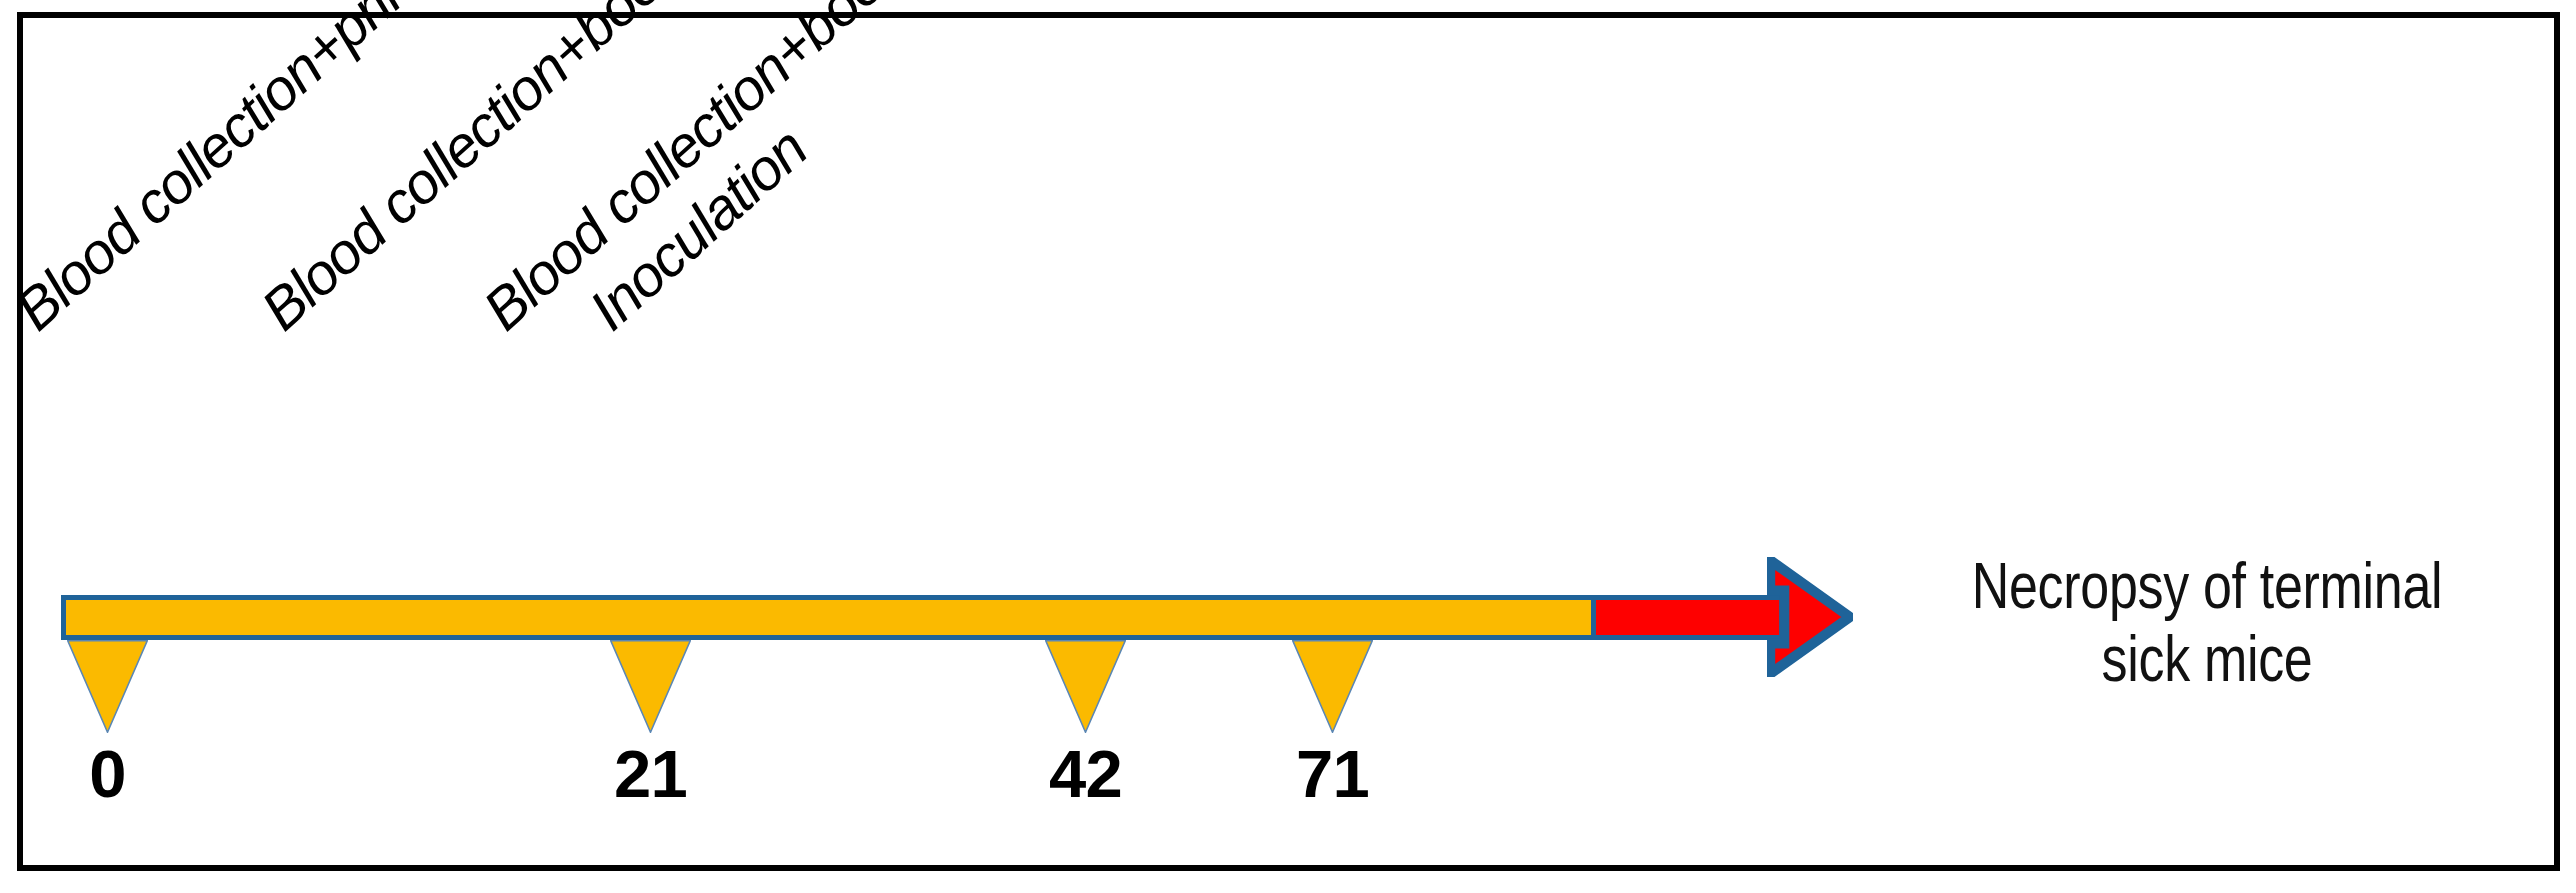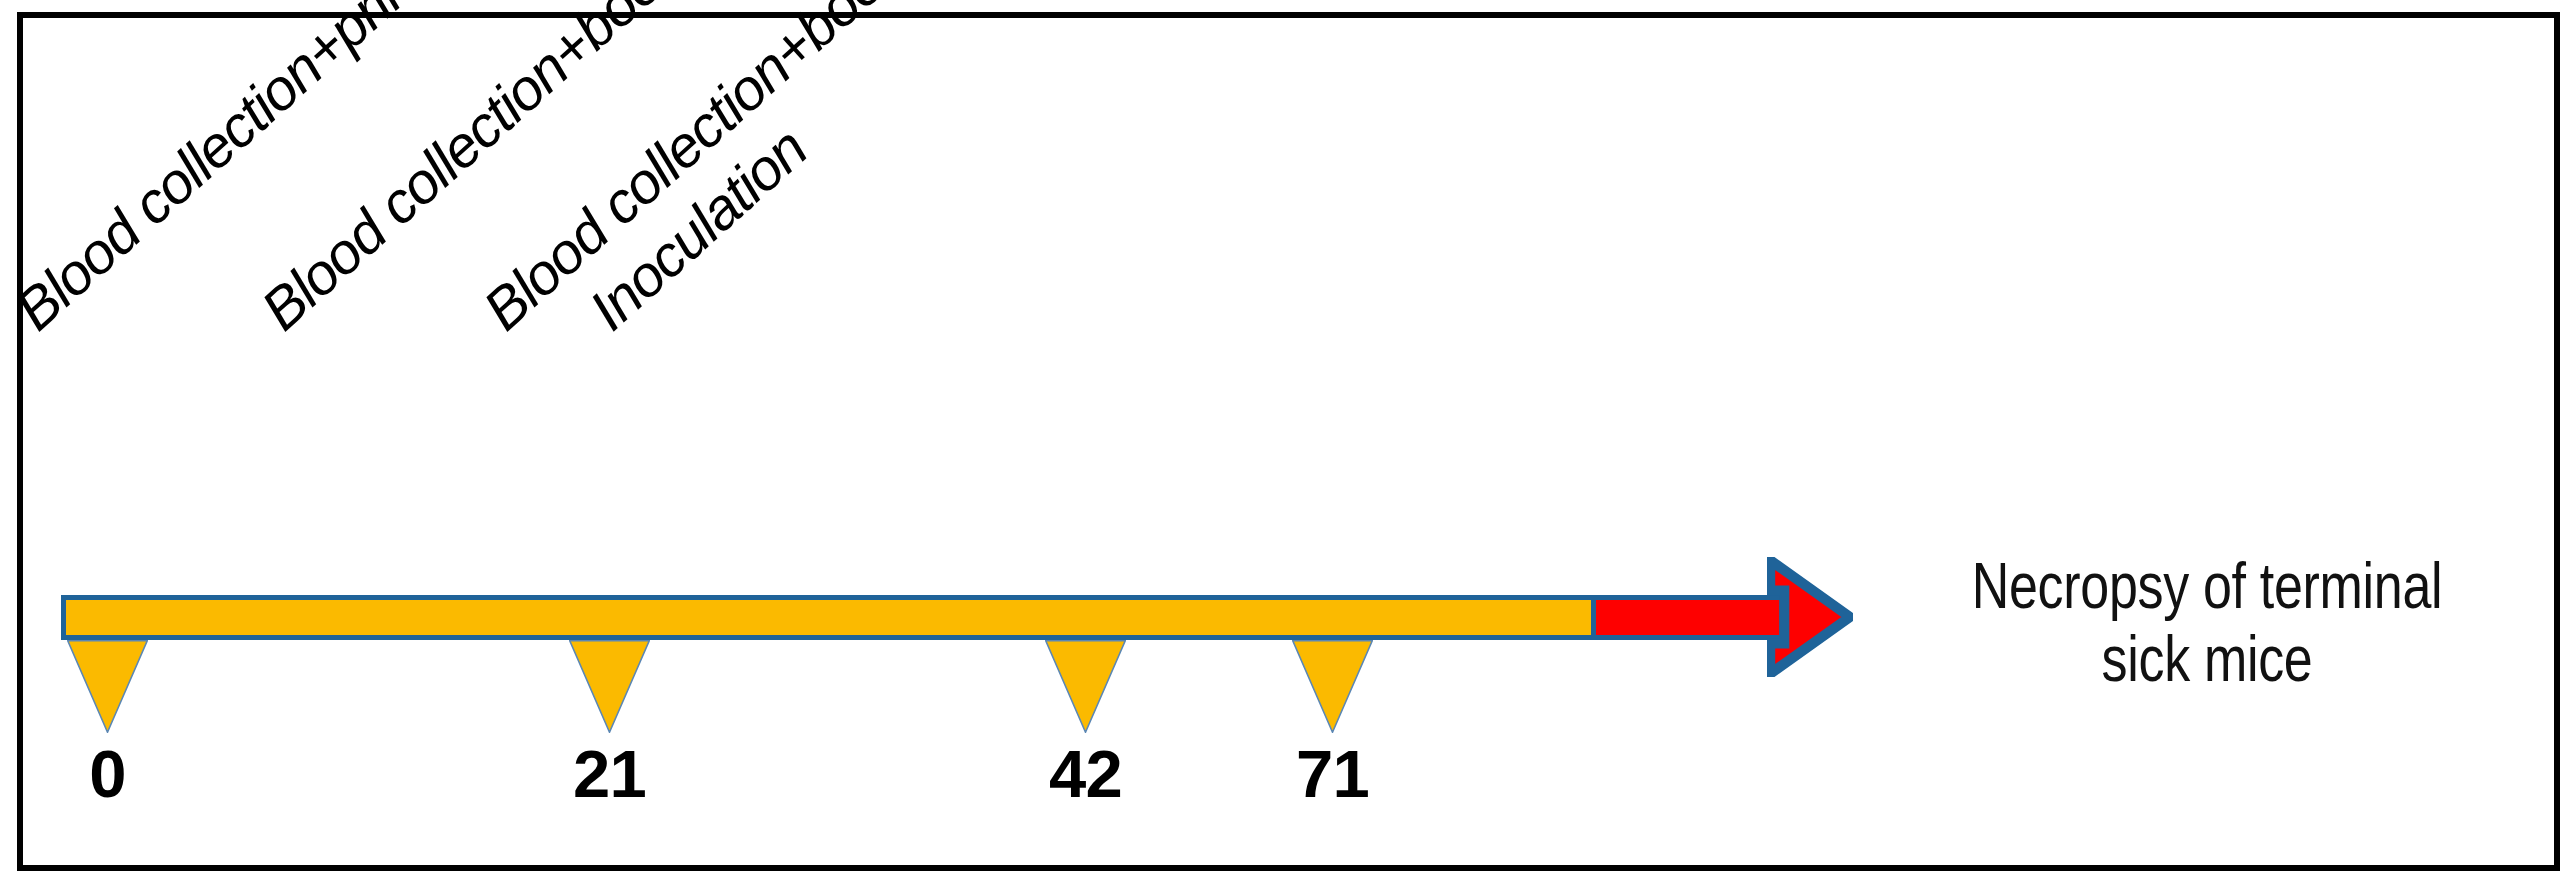--- a/index.html
+++ b/index.html
@@ -142,21 +142,21 @@
     </svg>
   </div>
 
   <div class="marker" style="left:67px; width:81px;">
     <svg class="tri" viewBox="0 0 104 120" width="81" height="93" preserveAspectRatio="none">
       <polygon points="1,1 103,1 52,119" fill="#fbba00" stroke="#5b87b4" stroke-width="2"></polygon>
     </svg>
     <span class="day">0</span>
   </div>
 
-  <div class="marker" style="left:569px; width:81px;">
+  <div class="marker" style="left:610px; width:81px;">
     <svg class="tri" viewBox="0 0 104 120" width="81" height="93" preserveAspectRatio="none">
       <polygon points="1,1 103,1 52,119" fill="#fbba00" stroke="#5b87b4" stroke-width="2"></polygon>
     </svg>
     <span class="day">21</span>
   </div>
 
   <div class="marker" style="left:1045px; width:81px;">
     <svg class="tri" viewBox="0 0 104 120" width="81" height="93" preserveAspectRatio="none">
       <polygon points="1,1 103,1 52,119" fill="#fbba00" stroke="#5b87b4" stroke-width="2"></polygon>
     </svg>

